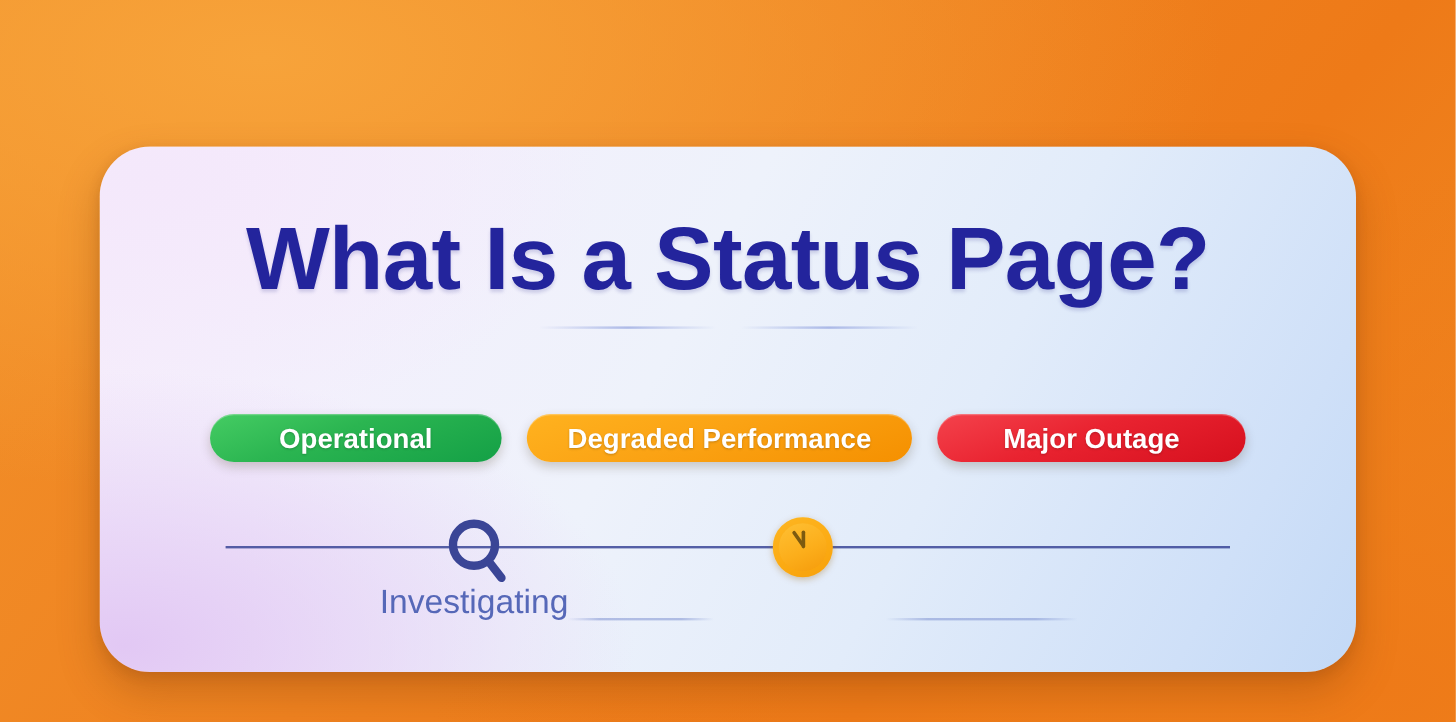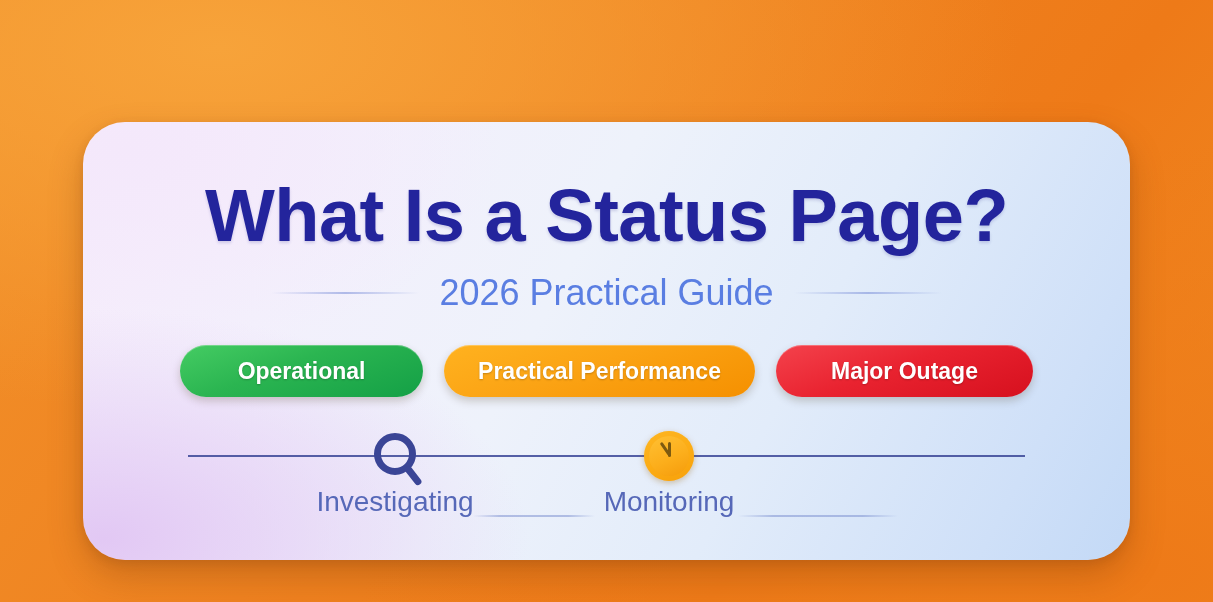--- a/index.html
+++ b/index.html
@@ -93,21 +93,21 @@
     left: 0;
     top: 223px;
     width: 100%;
     display: flex;
     align-items: center;
     justify-content: center;
     gap: 21px;
   }
 
   .badge {
-    height: 52px;
+    height: 40px;
     border-radius: 26px;
     display: flex;
     align-items: center;
     justify-content: center;
     padding: 12px 34px;
     color: #ffffff;
     font-size: 23px;
     font-weight: bold;
     white-space: nowrap;
     text-shadow: 0 1px 2px rgba(0,0,0,0.22);
@@ -262,30 +262,29 @@
 <div class="poster">
 
   <div class="card">
 
     <div class="title-wrap">
       <div class="title">What Is a Status Page?</div>
     </div>
 
     <div class="subtitle-row">
       <div class="sub-rule"></div>
-      <div class="subtitle">2026 Practical Guide</div>
       <div class="sub-rule"></div>
     </div>
 
     <div class="badges">
       <div class="badge ok">
         <span>Operational</span>
       </div>
       <div class="badge warn">
-        <span>Practical Performance</span>
+        <span>Degraded Performance</span>
       </div>
       <div class="badge down">
         <span>Major Outage</span>
       </div>
     </div>
 
     <div class="timeline">
       <div class="tl-track"></div>
       <div class="lbl-rule r0"></div>
       <div class="lbl-rule r1"></div>
@@ -297,21 +296,20 @@
             <div class="mag-ring"></div>
             <div class="mag-handle"></div>
           </div>
           <div class="tl-label">Investigating</div>
         </div>
 
         <div class="tl-node n1">
           <div class="tl-icon">
             <div class="clock"></div>
           </div>
-          <div class="tl-label">Monitoring</div>
         </div>
 
 
       </div>
     </div>
 
   </div>
 </div>
 
 </body></html>

